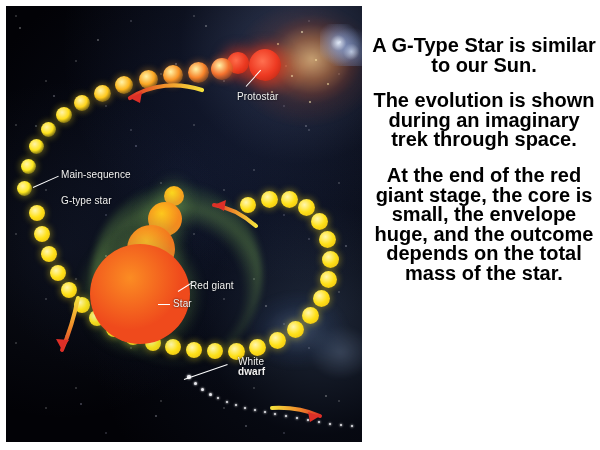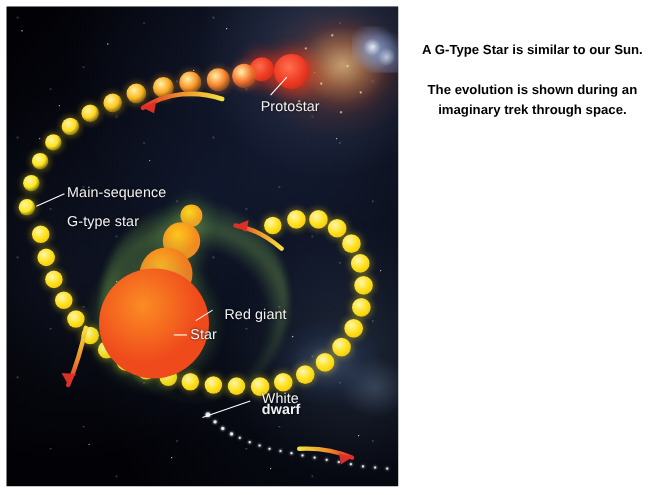--- a/index.html
+++ b/index.html
@@ -149,21 +149,21 @@
   }
 
   
   .arrow-svg { position: absolute; overflow: visible; }
 
   
   .dlabel {
     position: absolute;
     color: #f2f2f2;
     font-family: "Liberation Sans", sans-serif;
-    font-size: 13px;
+    font-size: 10px;
     line-height: 9px;
     letter-spacing: 0.1px;
     white-space: pre;
     text-shadow: 0 0 2px rgba(0,0,0,0.9);
   }
   .leader { position: absolute; background: #ffffff; height: 1px; transform-origin: left center; }
 
   
   #text-panel {
     position: absolute;
@@ -175,21 +175,21 @@
   }
   #caption {
     position: absolute;
     left: 0;
     top: 36px;
     width: 232px;
     text-align: center;
     color: #000000;
     font-family: "Liberation Sans", sans-serif;
     font-weight: bold;
-    font-size: 12px;
+    font-size: 20px;
     line-height: 19.6px;
   }
   .cap-para { margin: 0 0 16px 0; }
   .cap-para:last-child { margin-bottom: 0; }
 </style>
 </head>
 <body>
 
 <div id="slide">
 
@@ -326,31 +326,32 @@
     </svg>
 
     <div class="leader" style="left:240px; top:80px; width:22px; transform:rotate(-48deg);"></div>
     <div class="dlabel" style="left:231px; top:86px;">Protostar</div>
 
     <div class="leader" style="left:27px; top:181px; width:28px; transform:rotate(-24deg);"></div>
     <div class="dlabel" style="left:55px; top:164px;">Main-sequence</div>
     <div class="dlabel" style="left:55px; top:190px;">G-type star</div>
 
     <div class="leader" style="left:172px; top:285px; width:18px; transform:rotate(-32deg);"></div>
-    <div class="dlabel" style="left:198px; top:275px;">Red giant</div>
+    <div class="dlabel" style="left:184px; top:275px;">Red giant</div>
 
     <div class="leader" style="left:152px; top:298px; width:12px;"></div>
     <div class="dlabel" style="left:167px; top:293px;">Star</div>
 
     <div class="leader" style="left:178px; top:373px; width:46px; transform:rotate(-19deg);"></div>
     <div class="dlabel" style="left:232px; top:351px;">White</div>
     <div class="dlabel" style="left:232px; top:361px;font-weight:bold;">dwarf</div>
 
   </div>
 
   <div id="text-panel">
     <div id="caption">
       <p class="cap-para">A G-Type Star is similar to our Sun.</p>
       <p class="cap-para">The evolution is shown during an imaginary trek through space.</p>
+      <p class="cap-para">At the end of the red giant stage, the core is small, the envelope huge, and the outcome depends on the total mass of the star.</p>
     </div>
   </div>
 
 </div>
 
 </body></html>

